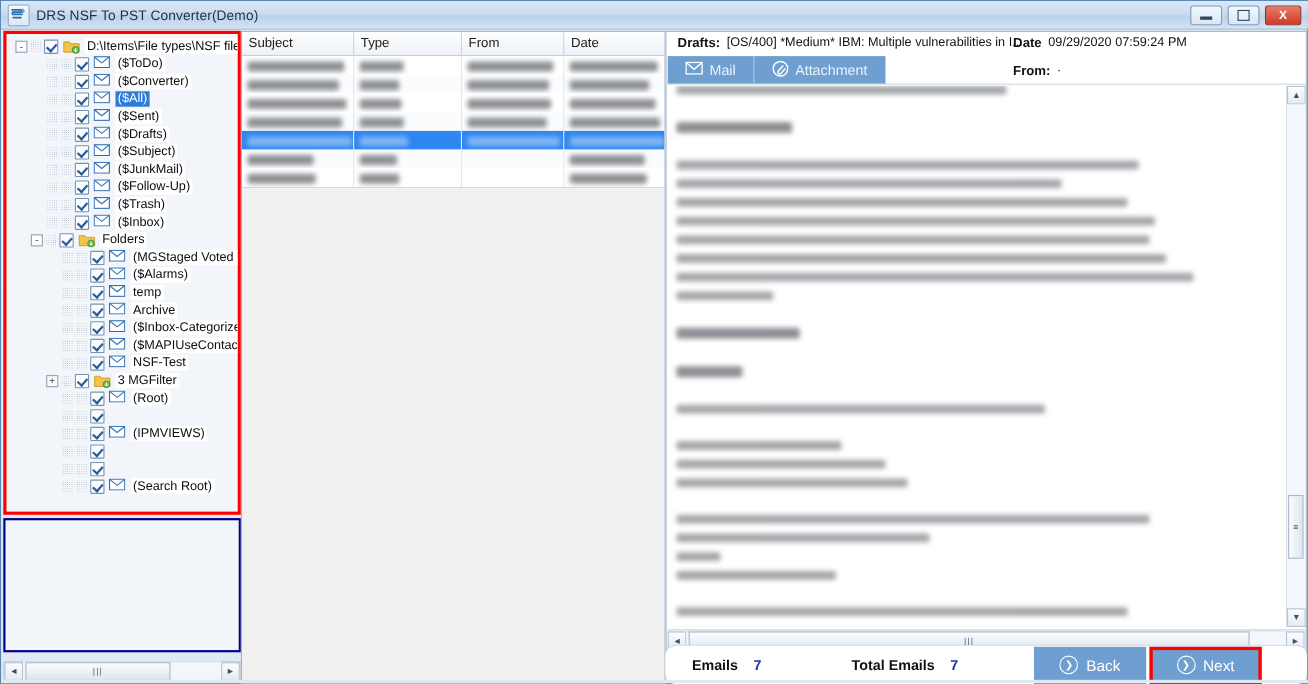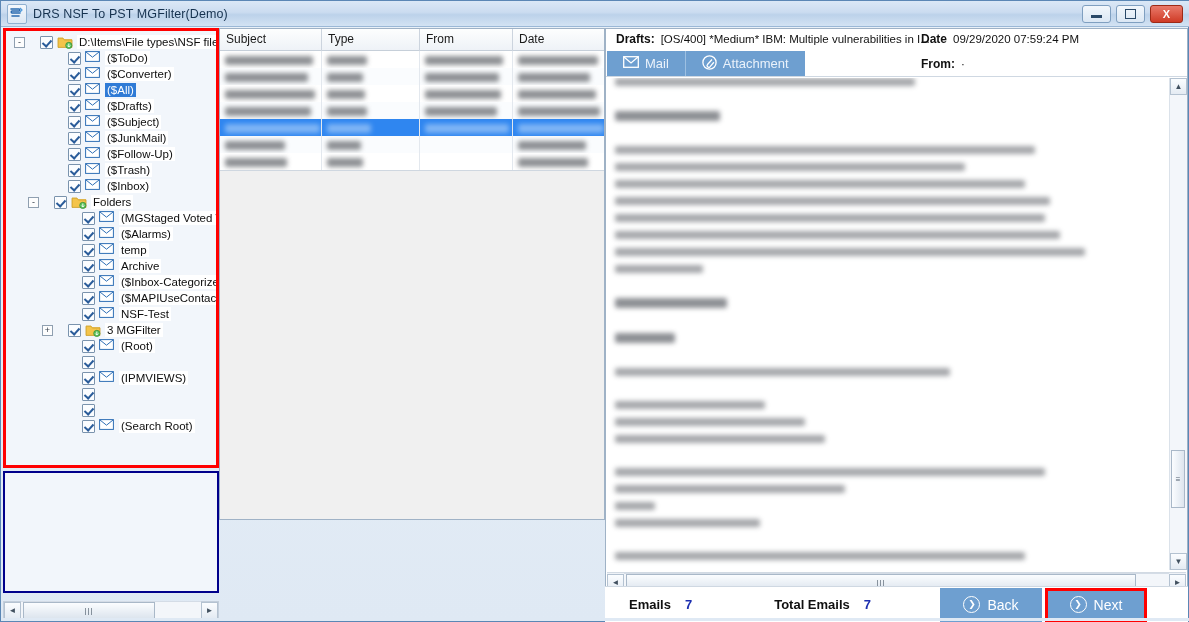--- a/index.html
+++ b/index.html
@@ -119,21 +119,21 @@
   .sb-thumb{
     position:absolute;top:0;height:17px;
     background:linear-gradient(180deg,#fbfdff,#dde5ee);
     border:1px solid #a9b8c8;box-sizing:border-box;
     display:flex;align-items:center;justify-content:center;
     color:#53616f;font-size:8px;letter-spacing:1px;
   }
 
   
   .list-wrap{
-    position:absolute;left:218px;top:27px;width:386px;height:492px;
+    position:absolute;left:218px;top:27px;width:386px;height:594px;
     background:#ffffff;border:1px solid #9fb2c6;box-sizing:border-box;
     overflow:hidden;
   }
   .list-head{
     height:22px;display:flex;
     background:linear-gradient(180deg,#fdfefe,#eef2f7);
     border-bottom:1px solid #c6cfd9;
     box-sizing:border-box;
   }
   .lh{
@@ -202,21 +202,21 @@
   .mail-hscroll{
     position:absolute;left:1px;right:1px;bottom:1px;height:19px;
     display:flex;align-items:center;background:#eef2f7;
     border-top:1px solid #d2dae3;box-sizing:border-box;
   }
 
   
   .footer{
     position:absolute;left:604px;top:585px;width:583px;height:36px;
     display:flex;align-items:center;box-sizing:border-box;
-    background:#ffffff;border-top:1px solid #cfd8e2;
+    background:#ffffff;border-top:1px solid #cfd8e2;border-radius:10px;
   }
   .stat{display:flex;align-items:baseline;}
   .stat-k{font-weight:bold;font-size:13px;color:#101010;}
   .stat-v{font-weight:bold;font-size:13px;color:#1d2fb0;margin-left:14px;}
   .navbtn{
     width:102px;height:34px;background:#6e9fd0;color:#ffffff;
     display:flex;align-items:center;justify-content:center;gap:7px;
     font-size:14px;box-sizing:border-box;
   }
   .navbtn.hl{border:3px solid #ff0000;}
@@ -235,21 +235,21 @@
 <div class="app">
 
   <div class="titlebar">
     <div class="app-icon">
       <svg width="14" height="14" viewBox="0 0 14 14">
         <path d="M2 3h8c1 0 1 2 0 2H3c-1 0-1 2 0 2h8" stroke="#2a6bb0" stroke-width="1.6" fill="none" stroke-linecap="round"></path>
         <path d="M3 10h7" stroke="#2a6bb0" stroke-width="1.6" fill="none" stroke-linecap="round"></path>
         <path d="M11 2l2 2-2 2" stroke="#4f9bdd" stroke-width="1.2" fill="none"></path>
       </svg>
     </div>
-    <span class="title-text">DRS NSF To PST MGFilter(Demo)</span>
+    <span class="title-text">DRS NSF To PST Converter(Demo)</span>
     <div class="winbtns">
       <div class="winbtn">
           <i class="glyph-min"></i>
         </div>
       <div class="winbtn">
           <i class="glyph-max"></i>
         </div>
       <div class="winbtn close">X</div>
     </div>
   </div>
@@ -294,20 +294,31 @@
         <div class="row">
           <span class="ind" style="width:34px"></span>
           <span class="dots"></span>
           <span class="dots"></span>
           <span class="cbx"></span>
           <span class="ico"><svg width="15" height="11" viewBox="0 0 15 11">
               <rect x=".6" y=".6" width="13.8" height="9.8" fill="#ffffff" stroke="#2f6fb5" stroke-width="1"></rect>
               <path d="M1 1l6.5 5.2L14 1" fill="none" stroke="#2f6fb5" stroke-width="1"></path>
             </svg></span>
           <span class="lbl sel">($All)</span>
+        </div>
+        <div class="row">
+          <span class="ind" style="width:34px"></span>
+          <span class="dots"></span>
+          <span class="dots"></span>
+          <span class="cbx"></span>
+          <span class="ico"><svg width="15" height="11" viewBox="0 0 15 11">
+              <rect x=".6" y=".6" width="13.8" height="9.8" fill="#ffffff" stroke="#2f6fb5" stroke-width="1"></rect>
+              <path d="M1 1l6.5 5.2L14 1" fill="none" stroke="#2f6fb5" stroke-width="1"></path>
+            </svg></span>
+          <span class="lbl">($Sent)</span>
         </div>
         <div class="row">
           <span class="ind" style="width:34px"></span>
           <span class="dots"></span>
           <span class="dots"></span>
           <span class="cbx"></span>
           <span class="ico"><svg width="15" height="11" viewBox="0 0 15 11">
               <rect x=".6" y=".6" width="13.8" height="9.8" fill="#ffffff" stroke="#2f6fb5" stroke-width="1"></rect>
               <path d="M1 1l6.5 5.2L14 1" fill="none" stroke="#2f6fb5" stroke-width="1"></path>
             </svg></span>

